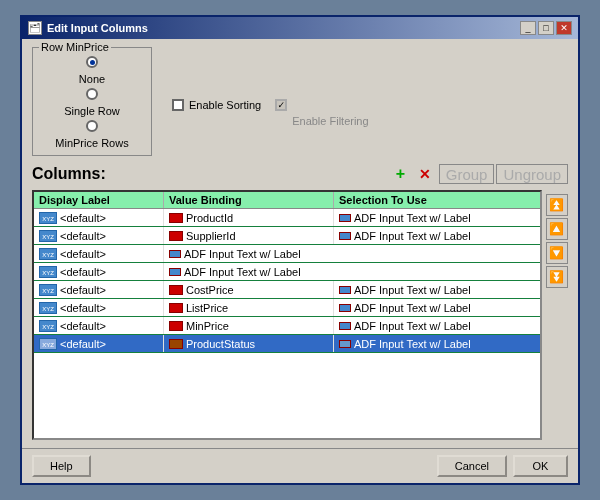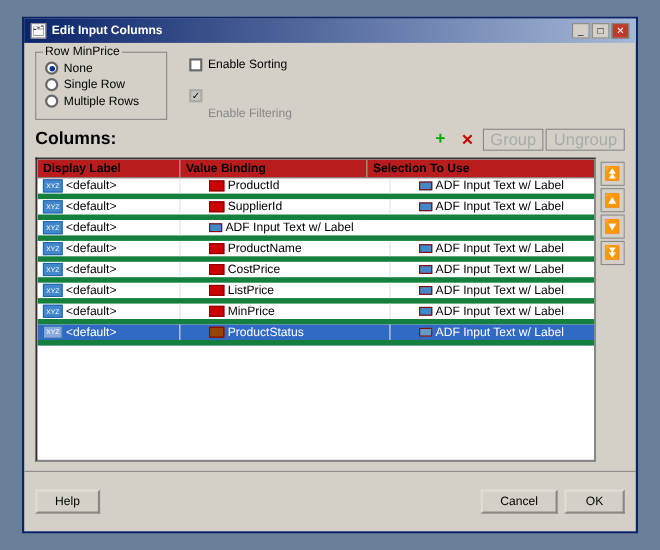--- a/index.html
+++ b/index.html
@@ -103,41 +103,42 @@
       display: flex;
       flex-direction: column;
       gap: 3px;
       margin-top: 4px;
     }
     .radio-item {
       display: flex;
       align-items: center;
       gap: 5px;
       cursor: pointer;
+      flex-direction: column;
     }
     .radio-outer {
       width: 12px;
       height: 12px;
       border-radius: 50%;
       border: 2px solid #666;
       background: white;
       display: flex;
       align-items: center;
       justify-content: center;
     }
     .radio-inner {
       width: 5px;
       height: 5px;
       border-radius: 50%;
       background: #003399;
     }
     .checkbox-section {
       display: flex;
-      flex-direction: column;
-      gap: 0;
+      flex-direction: row;
+      gap: 14px;
       padding-top: 6px;
     }
     .checkbox-item {
       display: flex;
       align-items: center;
       gap: 5px;
     }
     .checkbox-box {
       width: 12px;
       height: 12px;
@@ -203,41 +204,40 @@
       flex: 1;
       border: 2px inset #888;
       background: white;
       overflow: hidden;
       display: flex;
       flex-direction: column;
     }
     .table-header-row {
       display: grid;
       grid-template-columns: 130px 170px 1fr;
-      background: #b91c1c;
+      background: #86efac;
       border-bottom: 1px solid #888;
     }
     .th {
       padding: 2px 5px;
       font-weight: bold;
       border-right: 1px solid #aaa;
       font-size: 11px;
     }
     .th:last-child { border-right: none; }
     .table-body {
       flex: 1;
       overflow-y: auto;
       overflow-x: hidden;
     }
     .table-row {
       display: grid;
       grid-template-columns: 130px 170px 1fr;
-      border-bottom: 5px solid #15803d;
+      border-bottom: 1px solid #15803d;
       min-height: 18px;
-      gap: 21px;
     }
     .table-row.selected {
       background: #316ac5;
       color: white;
     }
     .td {
       padding: 1px 5px;
       display: flex;
       align-items: center;
       gap: 3px;
@@ -310,21 +310,21 @@
     .table-section {
       flex: 1;
       display: flex;
       flex-direction: column;
       overflow: hidden;
     }
     .dialog-footer {
       display: flex;
       align-items: center;
       justify-content: space-between;
-      padding: 16px 10px;
+      padding: 6px 10px;
       border-top: 1px solid #888;
     }
     .footer-left {}
     .footer-right {
       display: flex;
       gap: 6px;
     }
     .dialog-btn {
       padding: 3px 16px;
       background: #d4d0c8;
@@ -364,21 +364,21 @@
               <div class="radio-inner"></div>
             </div>
             <span>None</span>
           </div>
           <div class="radio-item">
             <div class="radio-outer"></div>
             <span>Single Row</span>
           </div>
           <div class="radio-item">
             <div class="radio-outer"></div>
-            <span>Multiple Rows</span>
+            <span>MinPrice Rows</span>
           </div>
         </div>
       </div>
 
       <div class="checkbox-section">
         <div class="checkbox-item">
           <div class="checkbox-box"></div>
           <span>Enable Sorting</span>
         </div>
         <div class="checkbox-item">
@@ -450,24 +450,20 @@
                 <span>ADF Input Text w/ Label</span>
               </div>
             </div>
 
             <div class="table-row">
               <div class="td">
                 <span class="row-label-icon" style="font-size:6px;">XYZ</span>
                 <span>&lt;default&gt;</span>
               </div>
               <div class="td">
-                <span class="cell-icon"></span>
-                <span>ProductName</span>
-              </div>
-              <div class="td">
                 <span class="cell-icon small" style="background:#4488cc;"></span>
                 <span>ADF Input Text w/ Label</span>
               </div>
             </div>
 
             <div class="table-row">
               <div class="td">
                 <span class="row-label-icon" style="font-size:6px;">XYZ</span>
                 <span>&lt;default&gt;</span>
               </div>

